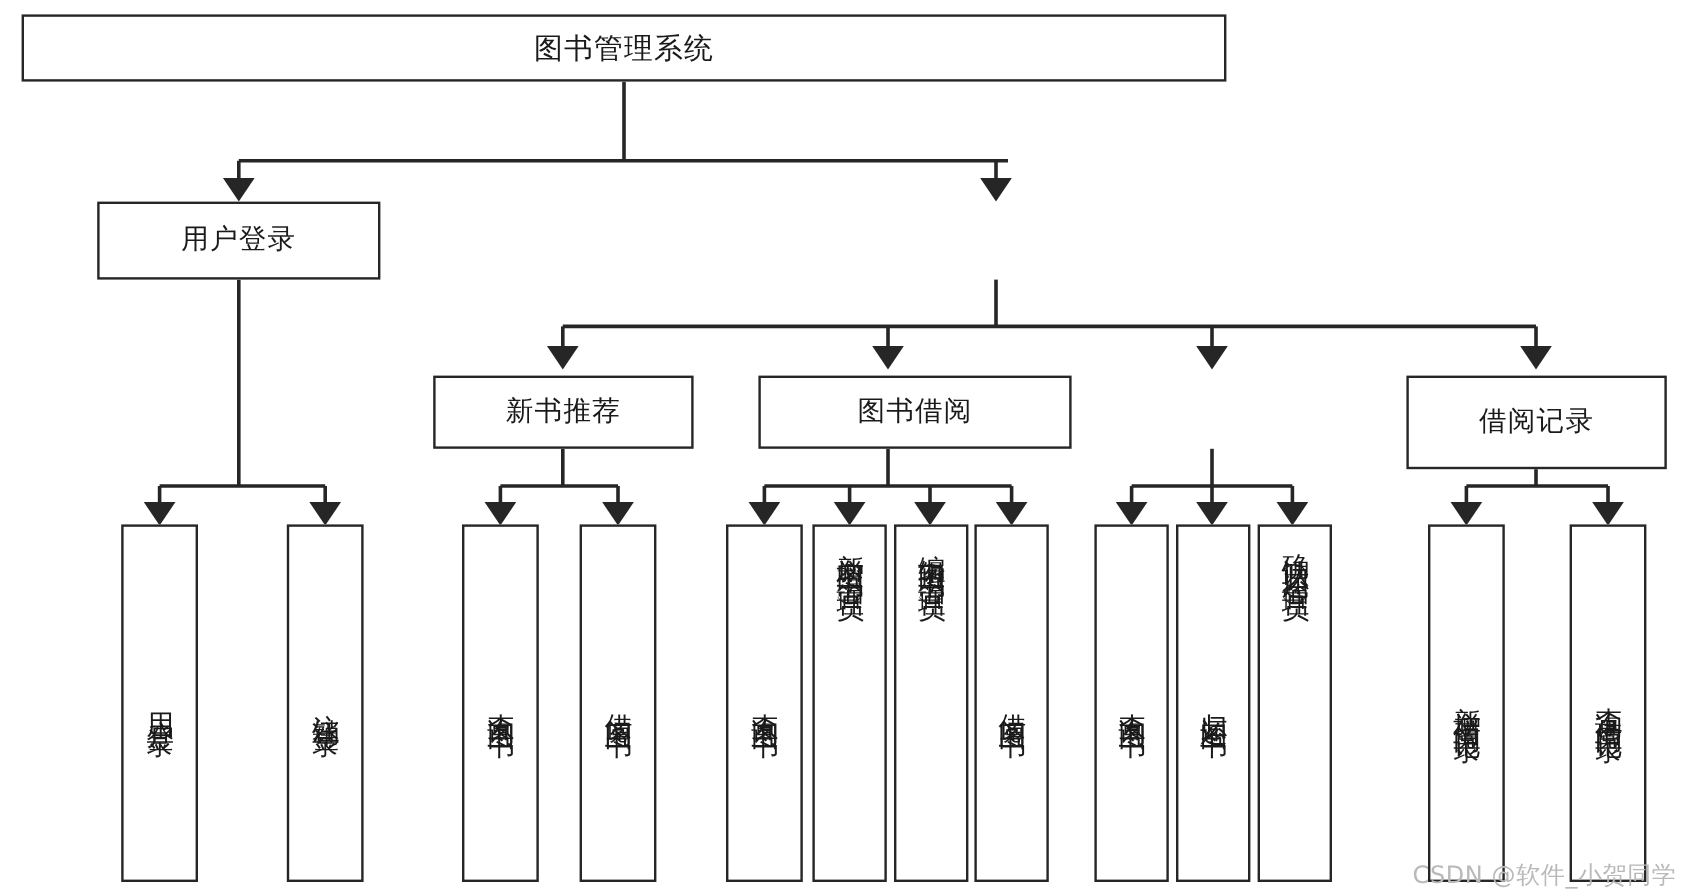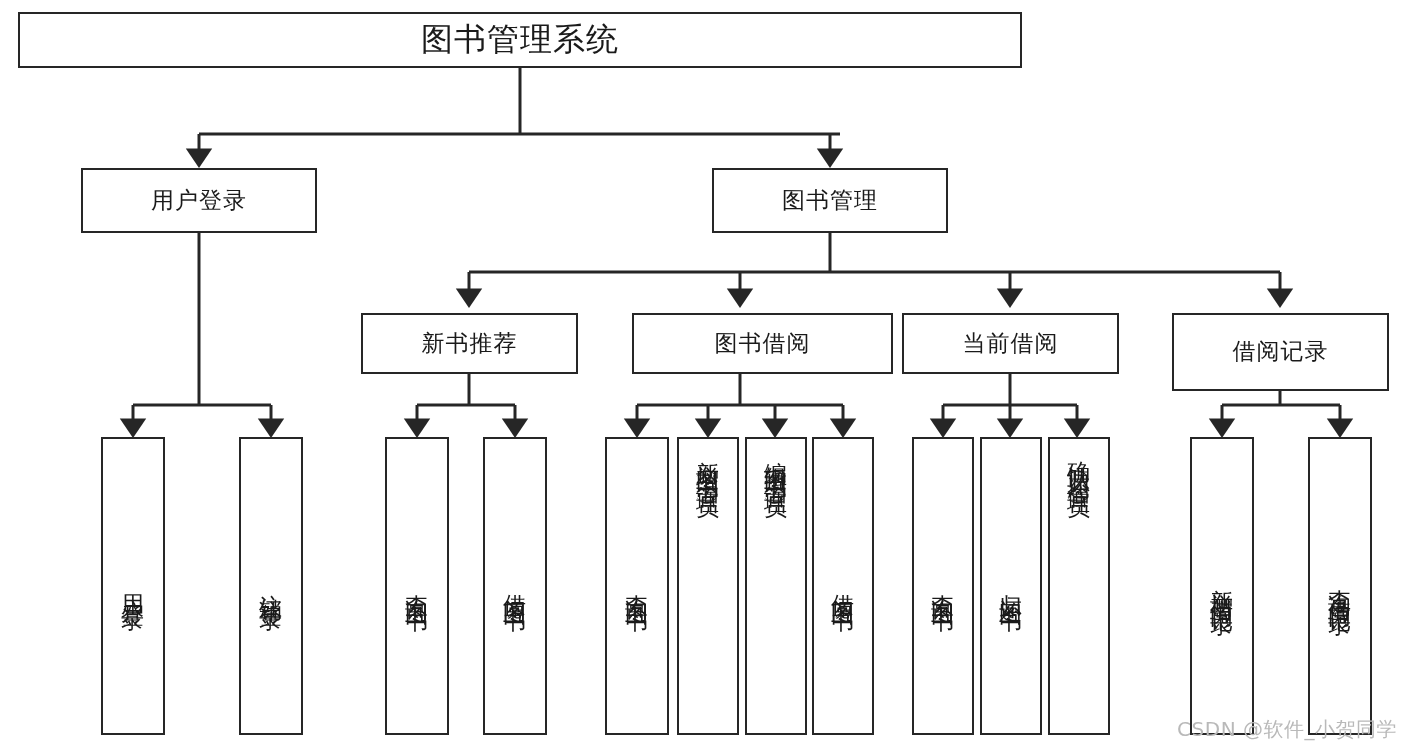--- a/index.html
+++ b/index.html
@@ -42,21 +42,21 @@
     text-align: center;
     line-height: 1.18;
     white-space: nowrap;
   }
   
   .node.h .label {
     font-size: 23px;
     letter-spacing: 1px;
   }
   .node.root .label {
-    font-size: 32px;
+    font-size: 24px;
     letter-spacing: 1px;
   }
   
   .node.v {
     align-items: flex-start;
     justify-content: center;
     padding-top: 4px;
   }
   .node.v .label {
     writing-mode: vertical-rl;
@@ -137,33 +137,27 @@
     </g>
   </svg>
 
   <div class="node root h" style="left:18px; top:12px; width:1004px; height:56px;">
     <span class="label">图书管理系统</span>
   </div>
 
   <div class="node h" style="left:81px; top:168px; width:236px; height:65px;">
     <span class="label">用户登录</span>
   </div>
-  <div class="node h" style="left:712px; top:168px; width:236px; height:65px;">
-    <span class="label">图书管理</span>
-  </div>
 
   <div class="node h" style="left:361px; top:313px; width:217px; height:61px;">
     <span class="label">新书推荐</span>
   </div>
   <div class="node h" style="left:632px; top:313px; width:261px; height:61px;">
     <span class="label">图书借阅</span>
   </div>
-  <div class="node h" style="left:902px; top:313px; width:217px; height:61px;">
-    <span class="label">当前借阅</span>
-  </div>
   <div class="node h" style="left:1172px; top:313px; width:217px; height:78px;">
     <span class="label">借阅记录</span>
   </div>
 
   <div class="node v mid" style="left:101px; top:437px; width:64px; height:298px;">
     <span class="label">用户登录</span>
   </div>
   <div class="node v mid" style="left:239px; top:437px; width:64px; height:298px;">
     <span class="label">注销登录</span>
   </div>

